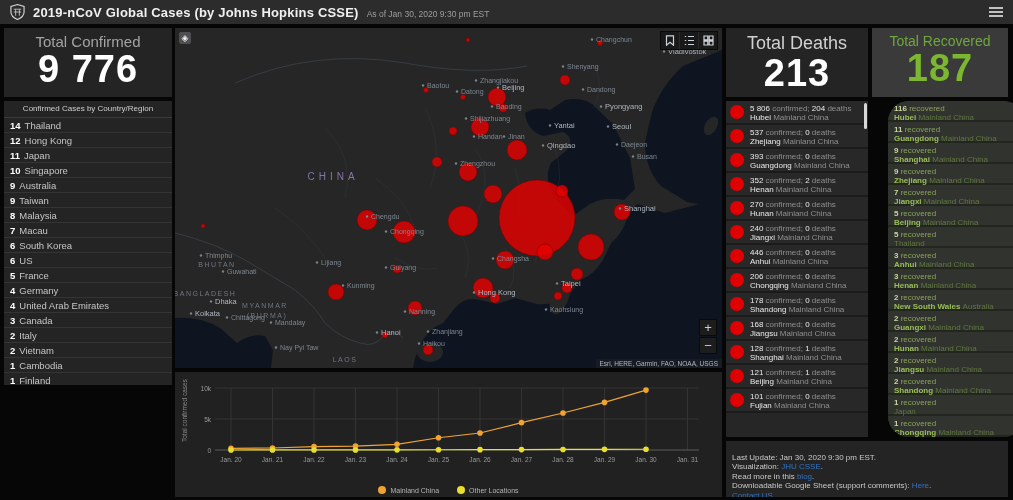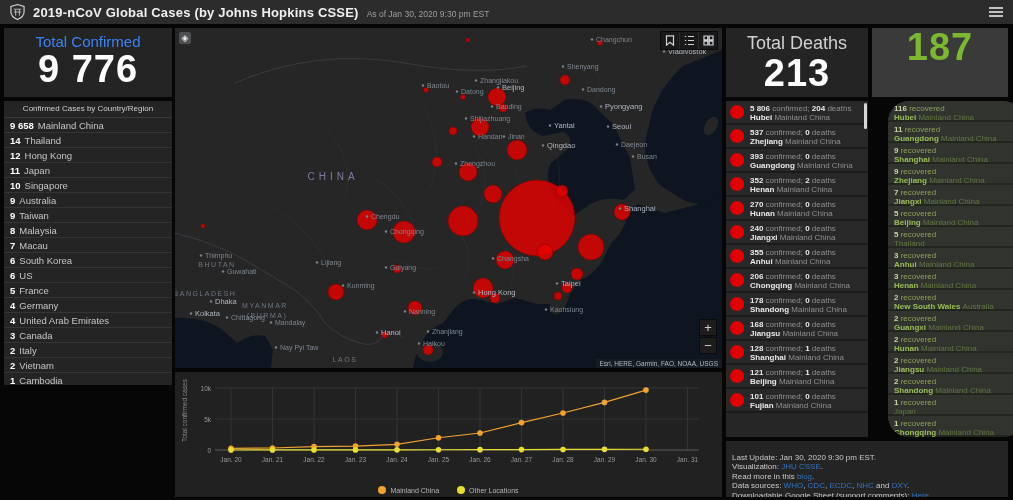--- a/index.html
+++ b/index.html
@@ -7,21 +7,21 @@
        font-family:"Liberation Sans","DejaVu Sans",sans-serif;-webkit-font-smoothing:antialiased;}
   .abs{position:absolute;}
   
   #hdr{left:0;top:0;width:1013px;height:24px;background:#2c2c2c;display:flex;align-items:center;padding:0 10px;box-sizing:border-box;gap:8px;}
   #hdr .ttl{color:#f0f0f0;font-size:13px;font-weight:700;letter-spacing:.2px;white-space:nowrap;}
   #hdr .asof{color:#9e9e9e;font-size:8.5px;margin-top:3px;white-space:nowrap;}
   #menu{margin-left:auto;width:14px;cursor:pointer;}
   #menu div{height:2px;background:#c2c2c2;margin:2px 0;}
   
   .panel{position:absolute;background:#242424;box-sizing:border-box;overflow:hidden;}
-  .p-title{text-align:center;color:#3b82f6;font-size:15px;padding-top:5px;}
+  .p-title{text-align:center;color:#a3a3a3;font-size:15px;padding-top:5px;}
   .p-value{text-align:center;color:#ffffff;font-size:38px;font-weight:700;letter-spacing:1px;line-height:1.05;}
   
   #conf-head{height:16px;line-height:16px;text-align:center;color:#cfcfcf;font-size:8px;border-bottom:1px solid #3a3a3a;}
   .c-row{height:15px;box-sizing:border-box;display:flex;align-items:center;padding:0 6px;border-bottom:1px solid #343434;font-size:9.5px;cursor:pointer;}
   .c-num{color:#ffffff;font-weight:700;margin-right:4px;white-space:nowrap;}
   .c-name{color:#c6c6c6;white-space:nowrap;}
   
   #p-map{background:#10151d;}
   #map-svg{position:absolute;left:0;top:0;}
   .bubble{fill:#e60000;fill-opacity:.82;stroke:#7a0000;stroke-width:.5;cursor:pointer;}
@@ -45,21 +45,21 @@
   .tick{fill:#9a9a9a;font-size:6.5px;}
   #ylab{left:6px;top:70px;transform:rotate(-90deg);transform-origin:left top;color:#8a8a8a;font-size:6.5px;white-space:nowrap;}
   #legend{left:0;bottom:3px;width:547px;display:flex;justify-content:center;gap:18px;}
   .lg-item{display:flex;align-items:center;gap:4px;color:#b5b5b5;font-size:7px;}
   .lg-dot{width:8px;height:8px;border-radius:50%;}
   
   #p-deaths-list{background:#262626;}
   .d-row{position:relative;height:24px;box-sizing:border-box;padding:2.5px 3px 0 24px;border-bottom:2px solid #1b1b1b;background:#282828;cursor:pointer;}
   .d-dot{position:absolute;left:4px;top:4px;width:14px;height:14px;border-radius:50%;background:#e00000;}
   .d-row .l{font-size:8px;line-height:9.5px;white-space:nowrap;}
-  .d-b{color:#e9e9e9;font-weight:700;}
+  .d-b{color:#e9e9e9;font-weight:400;}
   .d-g{color:#8f8f8f;}
   
   #p-recovered{background:#3a3a3a;}
   #p-recovered .p-title{color:#6fa83c;font-size:14px;}
   #p-recovered .p-value{color:#7cb82f;}
   #p-rec-list{background:#30332c;}
   .r-row{height:21px;box-sizing:border-box;padding:2.5px 3px 0 6px;border-bottom:2px solid #23251f;background:#31342e;cursor:pointer;}
   .r-row .l{font-size:8px;line-height:9px;white-space:nowrap;}
   .r-count{color:#c9d4a3;font-weight:700;}
   .r-word{color:#8ba25c;}
@@ -89,24 +89,20 @@
 </div>
 
 <div class="panel" style="left:4px;top:28px;width:168px;height:69px;">
   <div class="p-title">Total Confirmed</div>
   <div class="p-value">9 776</div>
 </div>
 
 <div class="panel" style="left:4px;top:101px;width:168px;height:284px;">
   <div id="conf-head">Confirmed Cases by Country/Region</div>
   <div id="conf-list">
-      <div class="c-row">
-        <span class="c-num">9 658</span>
-        <span class="c-name">Mainland China</span>
-      </div>
       <div class="c-row">
         <span class="c-num">14</span>
         <span class="c-name">Thailand</span>
       </div>
       <div class="c-row">
         <span class="c-num">12</span>
         <span class="c-name">Hong Kong</span>
       </div>
       <div class="c-row">
         <span class="c-num">11</span>
@@ -476,21 +472,21 @@
         <div class="l"><span class="d-b">270</span><span class="d-g"> confirmed; </span><span class="d-b">0</span><span class="d-g"> deaths</span></div>
         <div class="l"><span class="d-b">Hunan</span><span class="d-g"> Mainland China</span></div>
       </div>
       <div class="d-row">
         <span class="d-dot"></span>
         <div class="l"><span class="d-b">240</span><span class="d-g"> confirmed; </span><span class="d-b">0</span><span class="d-g"> deaths</span></div>
         <div class="l"><span class="d-b">Jiangxi</span><span class="d-g"> Mainland China</span></div>
       </div>
       <div class="d-row">
         <span class="d-dot"></span>
-        <div class="l"><span class="d-b">355</span><span class="d-g"> confirmed; </span><span class="d-b">0</span><span class="d-g"> deaths</span></div>
+        <div class="l"><span class="d-b">446</span><span class="d-g"> confirmed; </span><span class="d-b">0</span><span class="d-g"> deaths</span></div>
         <div class="l"><span class="d-b">Anhui</span><span class="d-g"> Mainland China</span></div>
       </div>
       <div class="d-row">
         <span class="d-dot"></span>
         <div class="l"><span class="d-b">206</span><span class="d-g"> confirmed; </span><span class="d-b">0</span><span class="d-g"> deaths</span></div>
         <div class="l"><span class="d-b">Chongqing</span><span class="d-g"> Mainland China</span></div>
       </div>
       <div class="d-row">
         <span class="d-dot"></span>
         <div class="l"><span class="d-b">178</span><span class="d-g"> confirmed; </span><span class="d-b">0</span><span class="d-g"> deaths</span></div>
@@ -514,20 +510,21 @@
       <div class="d-row">
         <span class="d-dot"></span>
         <div class="l"><span class="d-b">101</span><span class="d-g"> confirmed; </span><span class="d-b">0</span><span class="d-g"> deaths</span></div>
         <div class="l"><span class="d-b">Fujian</span><span class="d-g"> Mainland China</span></div>
       </div>
     </div>
   <div class="vthumb" style="height:26px;"></div>
 </div>
 
 <div class="panel" id="p-recovered" style="left:872px;top:28px;width:136px;height:69px;">
+  <div class="p-title">Total Recovered</div>
   <div class="p-value">187</div>
 </div>
 
 <div class="panel" id="p-rec-list" style="left:888px;top:101px;width:136px;height:336px;border-radius:21px;">
   <div id="rec-list">
       <div class="r-row">
         <div class="l"><span class="r-count">116</span><span class="r-word"> recovered</span></div>
         <div class="l"><span class="r-region">Hubei </span><span class="r-country">Mainland China</span></div>
       </div>
       <div class="r-row">
@@ -591,16 +588,15 @@
         <div class="l"><span class="r-region">Chongqing </span><span class="r-country">Mainland China</span></div>
       </div>
     </div>
   <div class="vthumb" style="height:23px;"></div>
 </div>
 
 <div class="panel" id="p-info" style="left:726px;top:441px;width:282px;height:56px;">
     <div class="i-line"><span>Last Update: Jan 30, 2020 9:30 pm EST.</span></div>
     <div class="i-line"><span>Visualization: </span><span class="lnk">JHU CSSE</span><span>.</span></div>
     <div class="i-line"><span>Read more in this </span><span class="lnk">blog</span><span>.</span></div>
-    <div class="i-line"><span>Data sources: </span><span class="lnk">WHO</span><span>, </span><span class="lnk">CDC</span><span>, </span><span class="lnk">ECDC</span><span>, </span><span class="lnk">NHC</span><span> and </span><span class="lnk">DXY</span><span>.</span></div>
     <div class="i-line"><span>Downloadable Google Sheet (support comments): </span><span class="lnk">Here</span><span>.</span></div>
     <div class="i-line"><span class="lnk">Contact US.</span></div>
   </div>
 
 </body></html>

